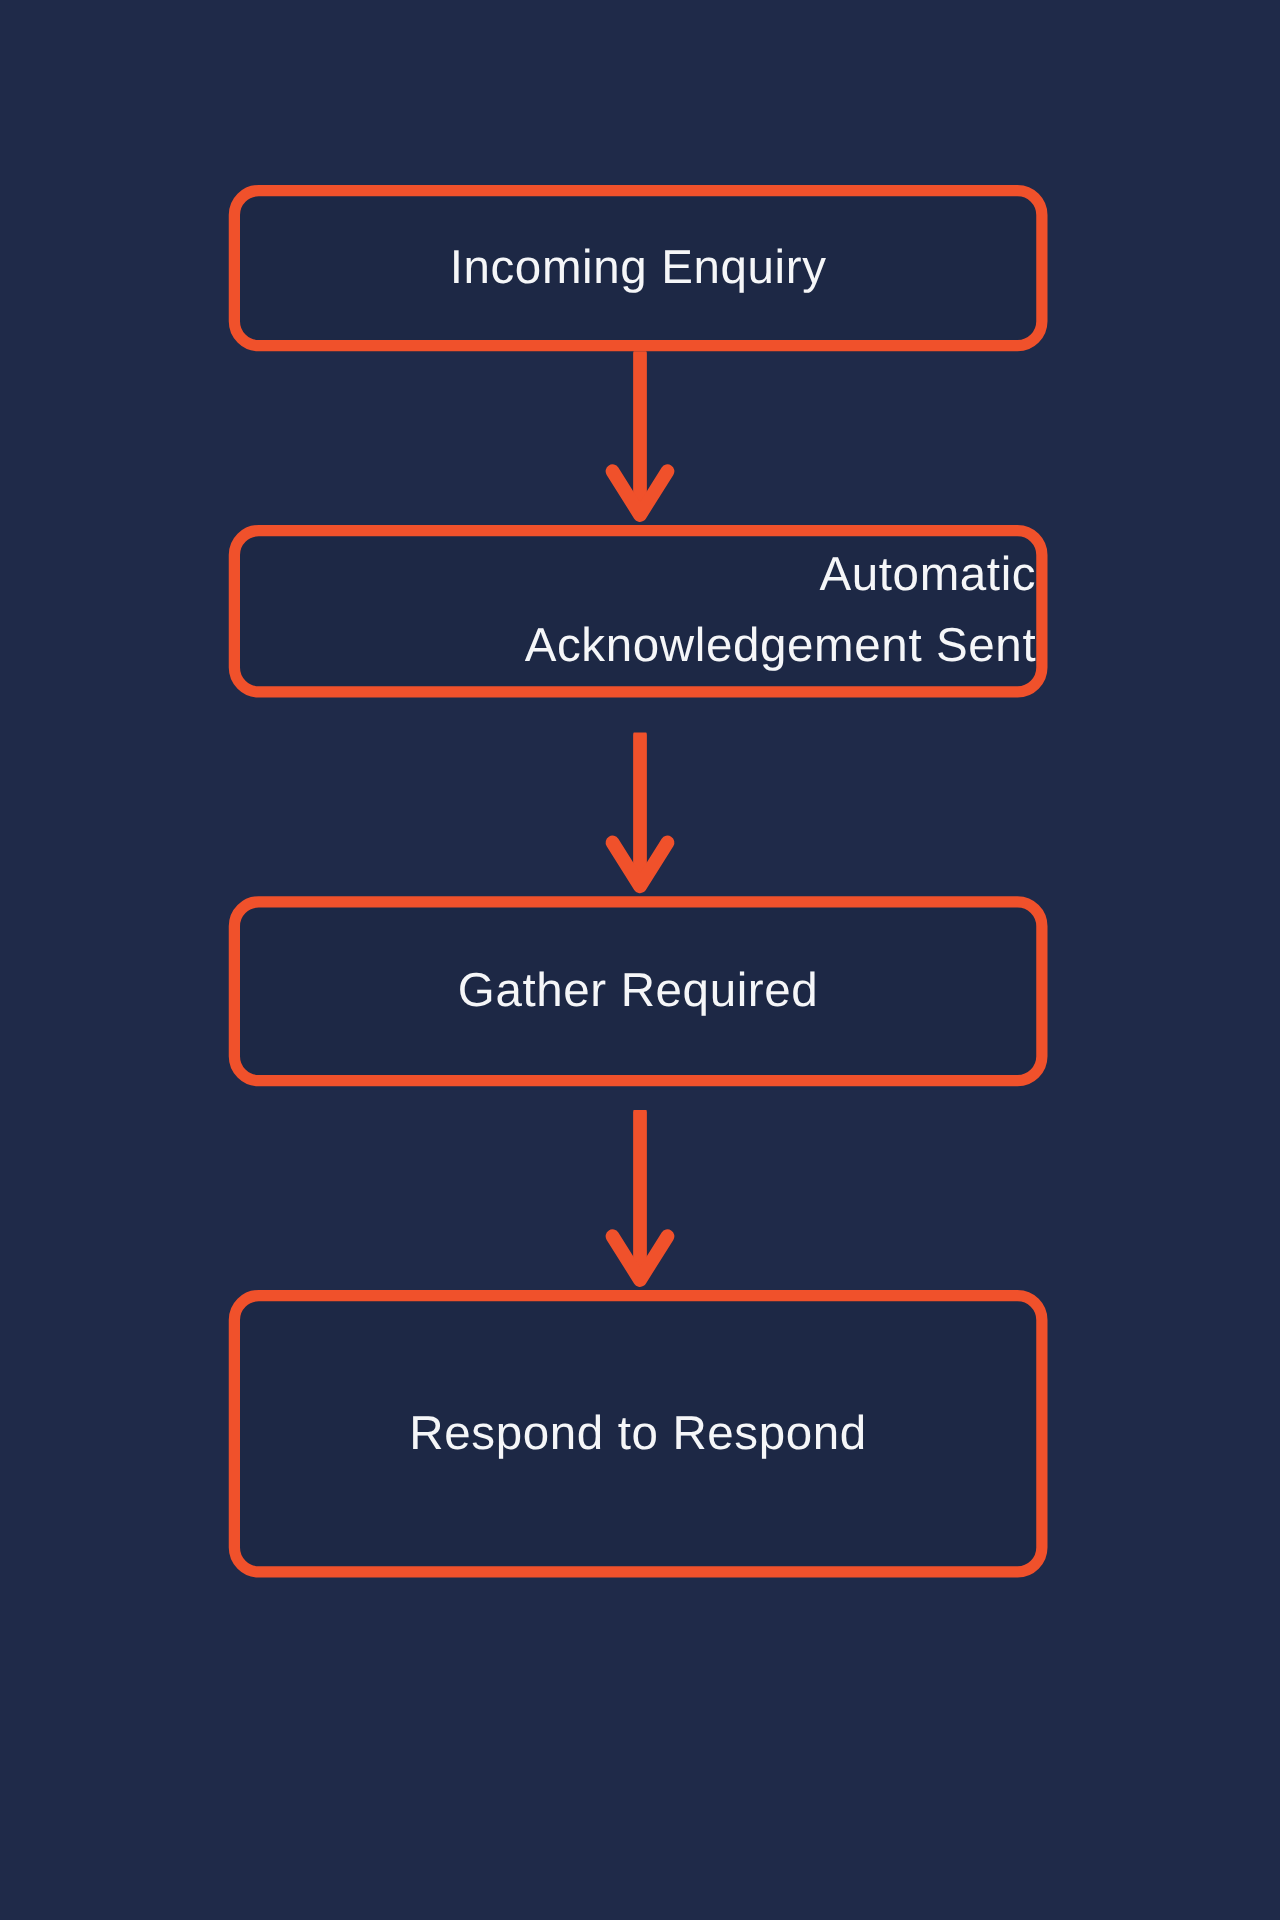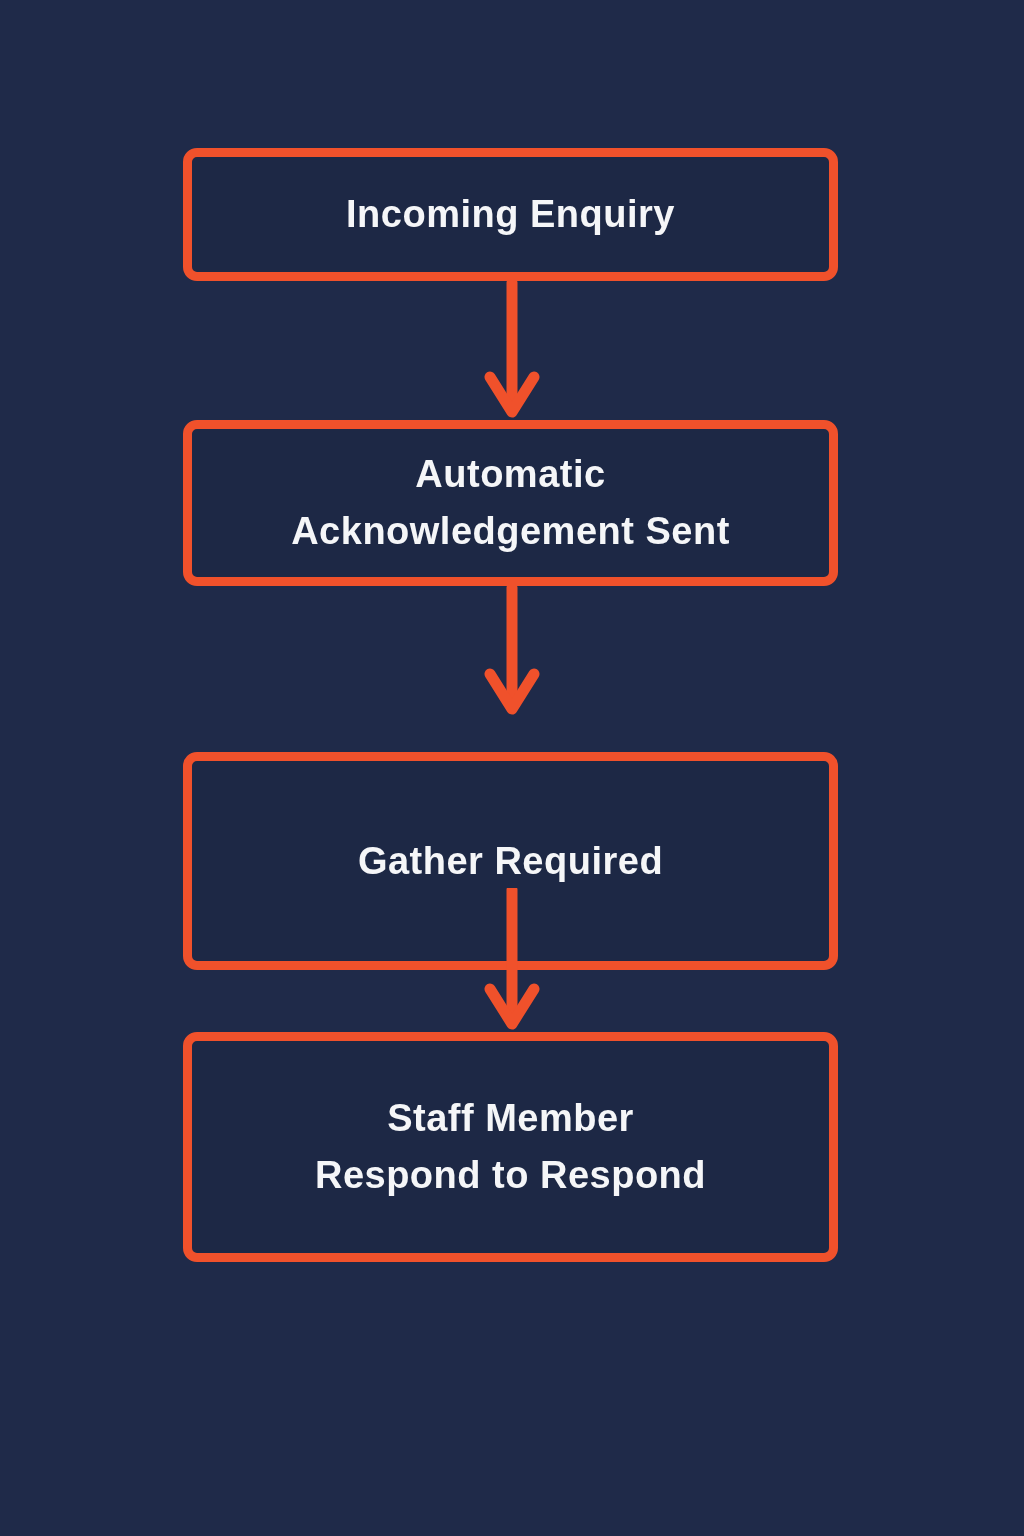--- a/index.html
+++ b/index.html
@@ -15,33 +15,33 @@
     width:1024px;height:1536px;
     background:var(--bg);
     overflow:hidden;
   }
   .flow-node{
     position:absolute;
     left:183px;width:655px;
     box-sizing:border-box;
     background:var(--node-fill);
     border:9px solid var(--accent);
-    border-radius:14px;
+    border-radius:24px;
     display:flex;flex-direction:column;
     align-items:center;justify-content:center;
     color:var(--text);
-    font-weight:700;
+    font-weight:400;
     font-size:38px;
     line-height:1.5;
     text-align:center;
     letter-spacing:0.5px;
   }
   .node-1{top:148px;height:133px;}
-  .node-2{top:420px;height:166px;}
-  .node-3{top:752px;height:218px;}
+  .node-2{top:420px;height:138px;align-items:flex-end;}
+  .node-3{top:717px;height:152px;}
   .node-4{top:1032px;height:230px;}
   .flow-arrow{
     position:absolute;
     left:480px;width:64px;
     color:var(--accent);
   }
   .arrow-1{top:281px;height:139px;}
   .arrow-2{top:586px;height:131px;}
   .arrow-3{top:888px;height:144px;}
   .flow-arrow svg{display:block;width:100%;height:100%;}
@@ -86,17 +86,16 @@
   </div>
 
   <div class="flow-arrow arrow-3">
     <svg viewBox="0 0 64 144" preserveAspectRatio="none">
       <line class="stroke" x1="32" y1="2" x2="32" y2="132"></line>
       <polyline class="stroke" points="10,101 32,136 54,101"></polyline>
     </svg>
   </div>
 
   <div class="flow-node node-4">
-    <span>Staff Member</span>
     <span>Respond to Respond</span>
   </div>
 
 </div>
 
 </body></html>

